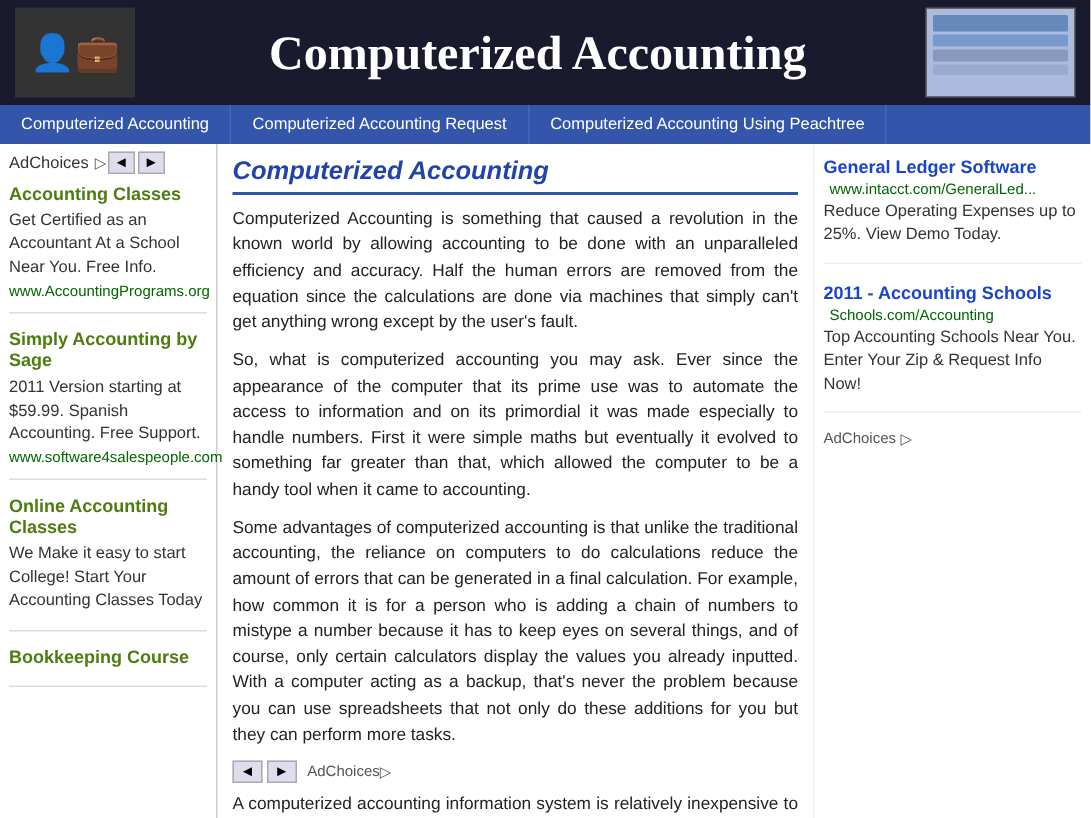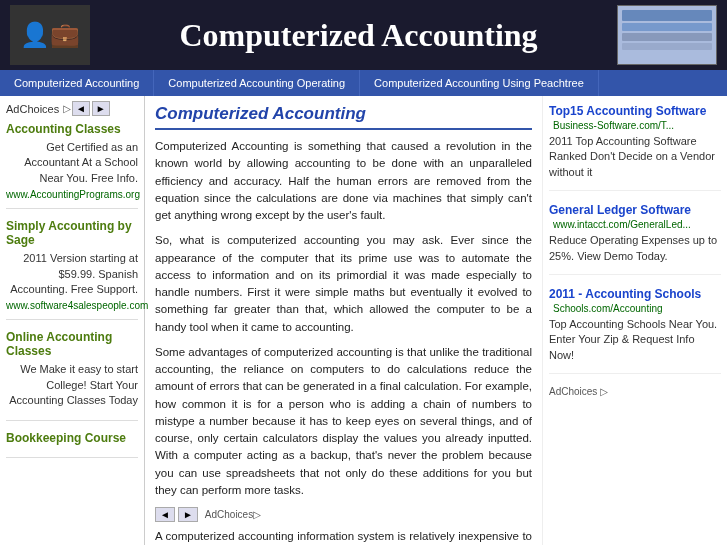--- a/index.html
+++ b/index.html
@@ -106,21 +106,20 @@
       color: #4d7c0f;
       font-size: 12px;
       font-weight: bold;
       margin-bottom: 4px;
     }
     .sidebar-section-body {
       color: #333;
       font-size: 11px;
       line-height: 1.4;
       margin-bottom: 3px;
-      text-align: right;
     }
     .sidebar-section-url {
       color: #006600;
       font-size: 10px;
       text-align: center;
     }
 
     
     .main-content {
       flex: 1;
@@ -224,21 +223,21 @@
       <div style="background:#aabbdd;height:8px;border-radius:1px;"></div>
     </div>
   </div>
 </div>
 
 <div class="navbar">
   <div class="navbar-item">
     <span>Computerized Accounting</span>
   </div>
   <div class="navbar-item">
-    <span>Computerized Accounting Operating</span>
+    <span>Computerized Accounting Request</span>
   </div>
   <div class="navbar-item">
     <span>Computerized Accounting Using Peachtree</span>
   </div>
 </div>
 
 <div class="main-layout">
 
   <div class="sidebar">
     <div class="ad-choices-bar">
@@ -282,25 +281,20 @@
       <button class="nav-arrow-btn">◄</button>
       <button class="nav-arrow-btn">►</button>
       <span class="ad-choices-label">AdChoices</span>
       <span class="ad-choices-icon">▷</span>
     </div>
 
     <p class="content-para">A computerized accounting information system is relatively inexpensive to assemble and it can ease many accounting related functions. Computerized accounting salary spreadsheets, computerized financial accounting, there are many tasks that can be performed several times more easily when you can relieve yourself of human errors to a certain degree. You have to remember of course that someone has to input the data and flaws can still happen in the system.</p>
   </div>
 
   <div class="right-ads">
-    <div class="right-ad-item">
-      <span class="right-ad-title">Top15 Accounting Software</span>
-      <span class="right-ad-url">Business-Software.com/T...</span>
-      <div class="right-ad-body">2011 Top Accounting Software Ranked Don't Decide on a Vendor without it</div>
-    </div>
 
     <div class="right-ad-item">
       <span class="right-ad-title">General Ledger Software</span>
       <span class="right-ad-url">www.intacct.com/GeneralLed...</span>
       <div class="right-ad-body">Reduce Operating Expenses up to 25%. View Demo Today.</div>
     </div>
 
     <div class="right-ad-item">
       <span class="right-ad-title">2011 - Accounting Schools</span>
       <span class="right-ad-url">Schools.com/Accounting</span>

